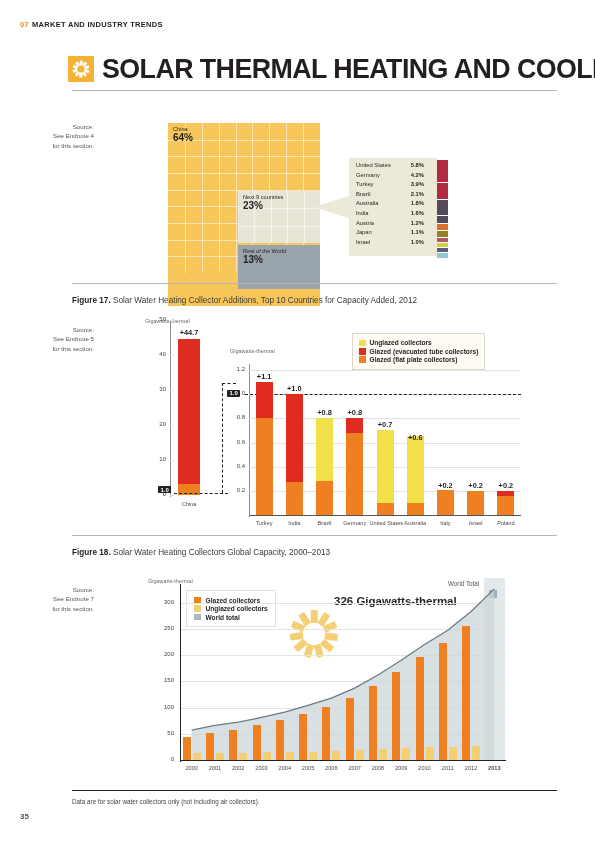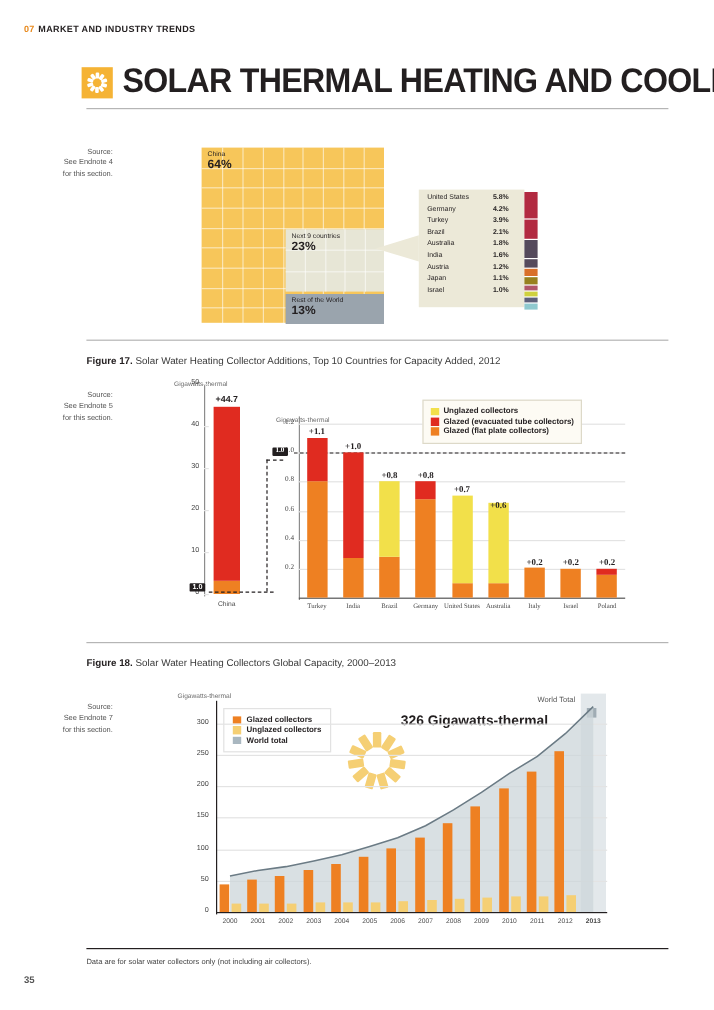--- a/index.html
+++ b/index.html
@@ -29,39 +29,39 @@
   .figcap b{color:#231f20;}
 
   
   .source{position:absolute;width:72px;text-align:right;font-size:6.2px;line-height:1.5;color:#555;}
 
   
   .f16{position:absolute;left:168px;top:123px;width:152px;height:150px;}
   .tile{position:absolute;box-sizing:border-box;}
   .tile .lab{position:absolute;left:5px;top:3px;font-size:5.6px;color:#231f20;white-space:nowrap;}
   .tile .pct{position:absolute;left:5px;top:9px;font-size:10px;font-weight:bold;color:#231f20;}
-  .t-china{left:0;top:0;width:152px;height:146px;background:#f7c65a;text-decoration:underline;}
+  .t-china{left:0;top:0;width:152px;height:183px;background:#f7c65a;text-decoration:underline;}
   .t-next{left:70px;top:68px;width:82px;height:52px;background:#e7e6d6;}
-  .t-rest{left:70px;top:122px;width:82px;height:25px;background:#9aa4ad;}
+  .t-rest{left:70px;top:122px;width:82px;height:44px;background:#9aa4ad;}
   .gridlines{position:absolute;inset:0;pointer-events:none;}
   .gridlines i{position:absolute;background:rgba(255,255,255,.55);}
 
   .f16-callout{position:absolute;left:349px;top:158px;width:103px;height:98px;}
   .co-box{position:absolute;left:0;top:0;width:88px;height:98px;background:#ece9d8;}
   .co-arrow{position:absolute;left:-36px;top:38px;width:0;height:0;
     border-top:11px solid transparent;border-bottom:11px solid transparent;border-right:36px solid #ece9d8;}
   .co-row{position:absolute;left:7px;width:76px;height:9.6px;font-size:5.8px;color:#231f20;}
   .co-row .n{position:absolute;left:0;top:0;}
   .co-row .v{position:absolute;right:8px;top:0;font-weight:bold;}
   .sw-col{position:absolute;left:88px;top:0;width:11px;height:98px;}
   .sw{position:absolute;left:0;width:11px;}
 
   
   .f17-left{position:absolute;left:140px;top:320px;width:70px;height:205px;}
-  .f17-right{position:absolute;left:225px;top:339px;width:305px;height:175px;font-family:Liberation Serif, serif;}
+  .f17-right{position:absolute;left:225px;top:356px;width:305px;height:175px;}
   .axlab{position:absolute;font-size:5.5px;color:#6b6b6b;white-space:nowrap;}
   .ytick{position:absolute;font-size:6px;color:#444;text-align:right;width:16px;}
   .gl{position:absolute;height:1px;background:#e3e3e3;}
   .yaxis{position:absolute;width:1.4px;background:#8c8c8c;}
   .xaxis{position:absolute;height:1.2px;background:#555;}
   .bar{position:absolute;bottom:0;box-sizing:border-box;}
   .seg{position:absolute;left:0;width:100%;}
   .c-unglazed{background:#f2e04a;}
   .c-evac{background:#e02b20;}
   .c-flat{background:#ee8022;}

